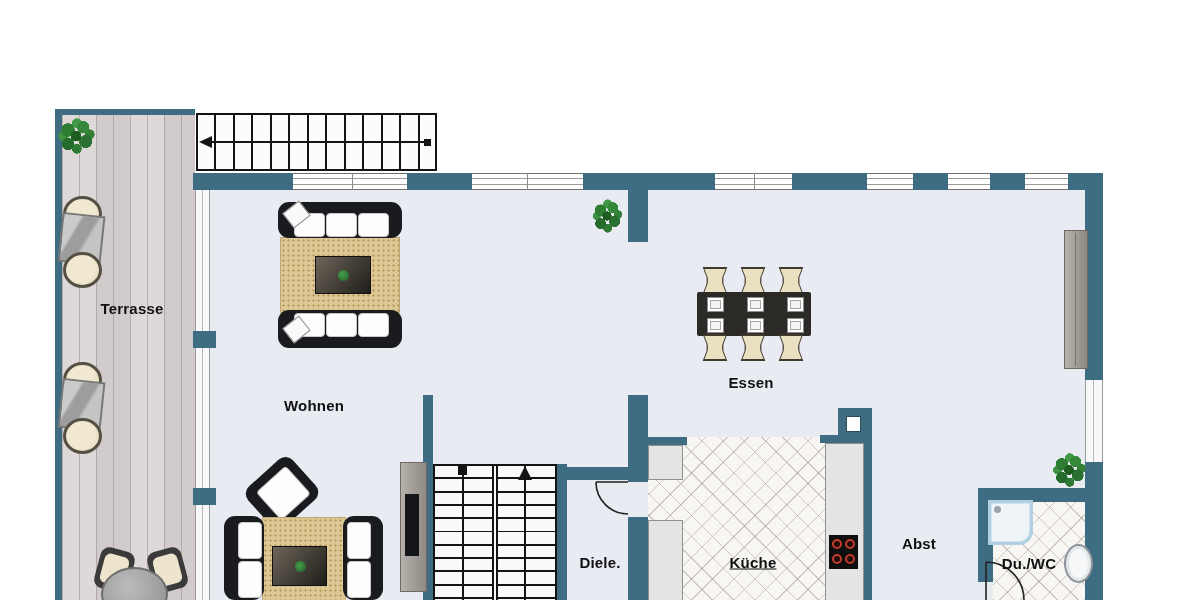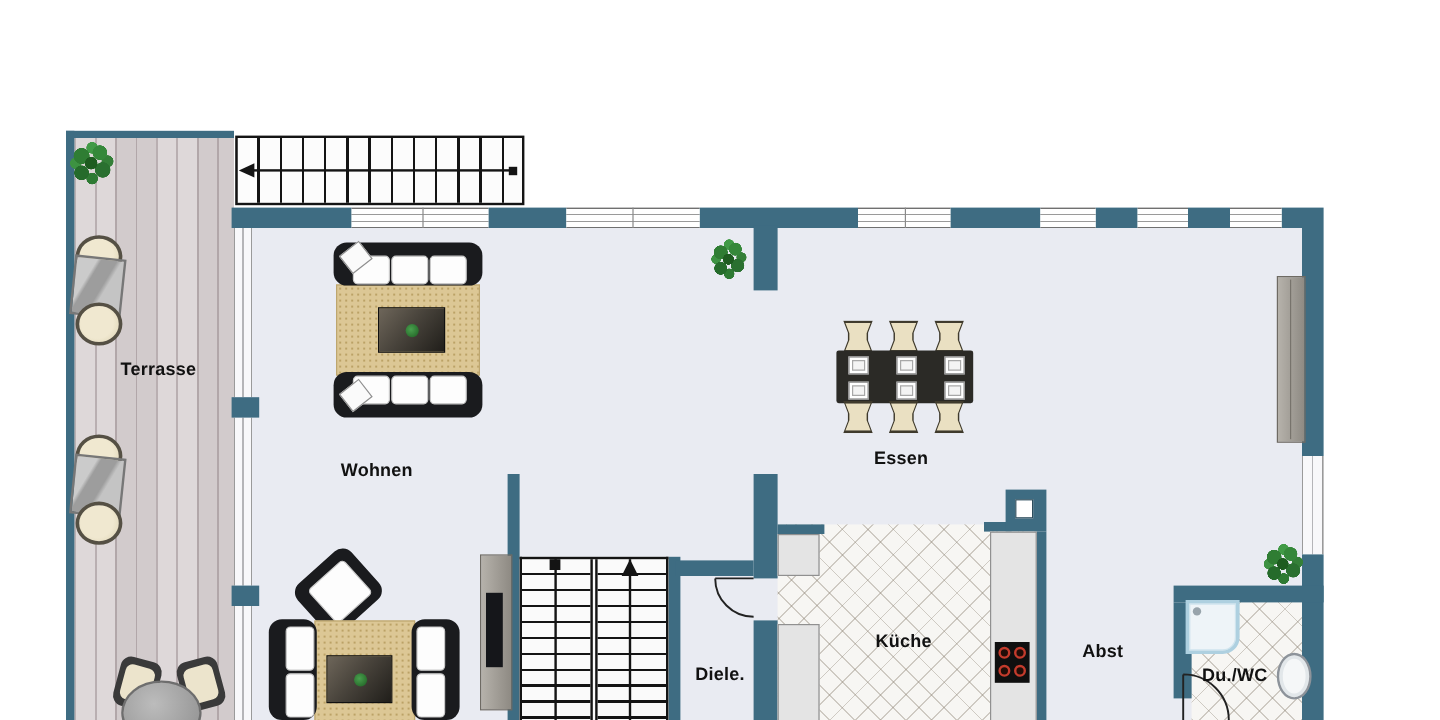--- a/index.html
+++ b/index.html
@@ -232,20 +232,20 @@
     <div class="abs" style="left:89px;top:0;bottom:0;width:2px;background:#141414;"></div>
     <div class="abs" style="left:83px;top:0;width:0;height:0;border-left:7px solid rgba(0,0,0,0);border-right:7px solid rgba(0,0,0,0);border-bottom:14px solid #141414;"></div>
   </div>
 
   <svg class="overlay" width="1200" height="600" viewBox="0 0 1200 600">
     <path d="M628,482 H596 M596,482 A32,32 0 0 0 628,514" fill="none" stroke="#222" stroke-width="1.6"></path>
     <path d="M986,600 V562 M986,562 A38,38 0 0 1 1024,600" fill="none" stroke="#222" stroke-width="1.6"></path>
   </svg>
 
   <div class="label" style="left:132px;top:308px;">Terrasse</div>
-  <div class="label" style="left:314px;top:392px;">Wohnen</div>
+  <div class="label" style="left:314px;top:405px;">Wohnen</div>
   <div class="label" style="left:751px;top:382px;text-align:right;">Essen</div>
   <div class="label" style="left:600px;top:562px;">Diele.</div>
-  <div class="label" style="left:753px;top:535px;">Küche</div>
+  <div class="label" style="left:753px;top:562px;text-decoration:underline;">Küche</div>
   <div class="label" style="left:919px;top:543px;">Abst</div>
   <div class="label" style="left:1029px;top:563px;">Du./WC</div>
 
 </div>
 
 </body></html>

